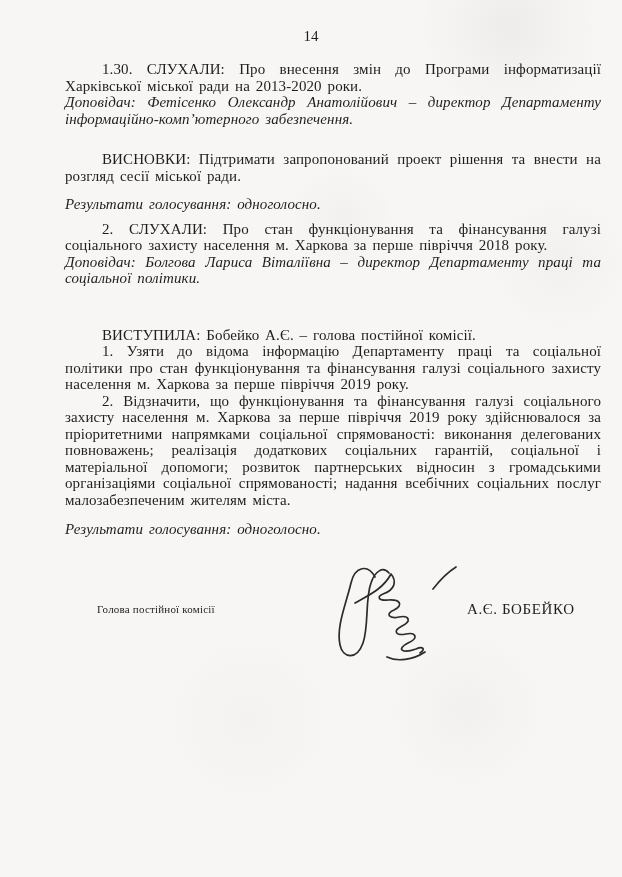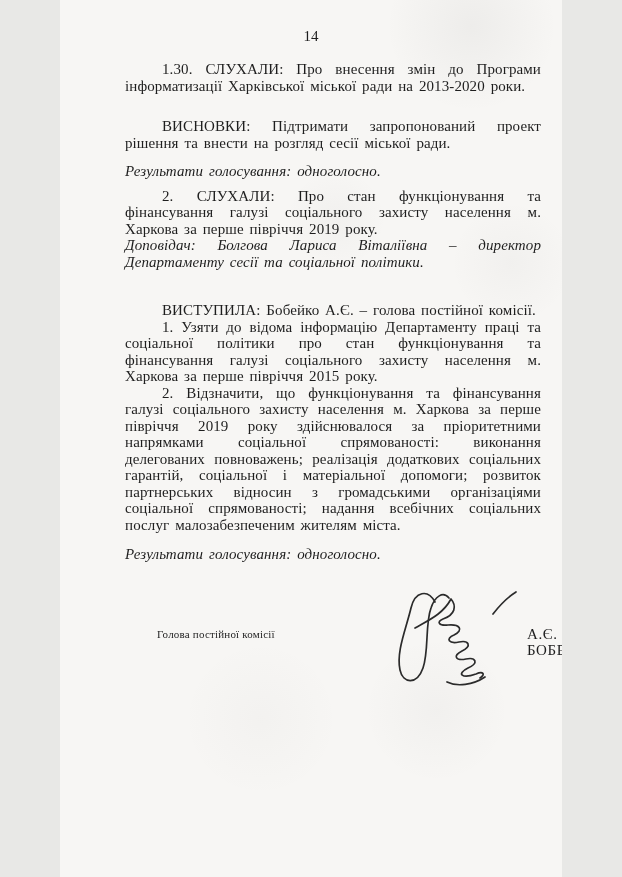--- a/index.html
+++ b/index.html
@@ -1,18 +1,18 @@
 <!DOCTYPE html>
 <html><head>
 <meta charset="utf-8">
 <style>
   html,body { margin:0; padding:0; background:#e8e8e6; }
   .page {
     position:relative;
-    width:502px; height:877px;
+    width:622px; height:877px;
     margin:0 auto;
     background:#f7f6f4;
     font-family:"Liberation Serif", serif;
     color:#1e1e1e;
     overflow:hidden;
   }
   
   .scan-noise {
     position:absolute; inset:0; pointer-events:none;
     background-image:
@@ -40,21 +40,21 @@
     word-spacing:2px;
     letter-spacing:0.1px;
   }
   .indent { text-indent:37px; }
   .italic { font-style:italic; }
   .mt10 { margin-top:24px; }
   .mt12 { margin-top:12px; }
   .mt8  { margin-top:8px; }
   .mt13 { margin-top:13px; }
   .mt17 { margin-top:17px; }
-  .mt44 { margin-top:32px; }
+  .mt44 { margin-top:40px; }
   .sig-row {
     position:relative;
     margin-top:23px;
     height:125px;
   }
   .sig-label {
     position:absolute; left:32px; top:40px;
     font-size:11px; line-height:16.5px; letter-spacing:0.2px;
   }
   .sig-name {
@@ -76,33 +76,34 @@
 
 <div class="page">
   <div class="scan-noise"></div>
 
   <div class="page-number">14</div>
 
   <div class="body-text">
 
     <p class="para indent mt17">1.30. СЛУХАЛИ: Про внесення змін до Програми інформатизації Харківської міської ради на 2013-2020 роки.</p>
 
+    <p class="para italic">Доповідач: Фетісенко Олександр Анатолійович – директор Департаменту інформаційно-комп’ютерного забезпечення.</p>
 
     <p class="para indent mt10">ВИСНОВКИ: Підтримати запропонований проект рішення та внести на розгляд сесії міської ради.</p>
 
     <p class="para italic mt12">Результати голосування: одноголосно.</p>
 
-    <p class="para indent mt8">2. СЛУХАЛИ: Про стан функціонування та фінансування галузі соціального захисту населення м. Харкова за перше півріччя 2019 року.</p>
+    <p class="para indent mt8">2. СЛУХАЛИ: Про стан функціонування та фінансування галузі соціального захисту населення м. Харкова за перше півріччя 2018 року.</p>
 
-    <p class="para italic">Доповідач: Болгова Лариса Віталіївна – директор Департаменту сесії та соціальної політики.</p>
+    <p class="para italic">Доповідач: Болгова Лариса Віталіївна – директор Департаменту праці та соціальної політики.</p>
 
     <p class="para indent mt44">ВИСТУПИЛА: Бобейко А.Є. – голова постійної комісії.</p>
 
 
-    <p class="para indent">1. Узяти до відома інформацію Департаменту праці та соціальної політики про стан функціонування та фінансування галузі соціального захисту населення м. Харкова за перше півріччя 2015 року.</p>
+    <p class="para indent">1. Узяти до відома інформацію Департаменту праці та соціальної політики про стан функціонування та фінансування галузі соціального захисту населення м. Харкова за перше півріччя 2019 року.</p>
 
     <p class="para indent">2. Відзначити, що функціонування та фінансування галузі соціального захисту населення м. Харкова за перше півріччя 2019 року здійснювалося за пріоритетними напрямками соціальної спрямованості: виконання делегованих повноважень; реалізація додаткових соціальних гарантій, соціальної і матеріальної допомоги; розвиток партнерських відносин з громадськими організаціями соціальної спрямованості; надання всебічних соціальних послуг малозабезпеченим жителям міста.</p>
 
     <p class="para italic mt13">Результати голосування: одноголосно.</p>
 
     <div class="sig-row">
       <span class="sig-label">Голова постійної комісії</span>
 
       <span class="sig-mark">
         <svg viewBox="0 0 142 114" xmlns="http://www.w3.org/2000/svg" aria-hidden="true">

